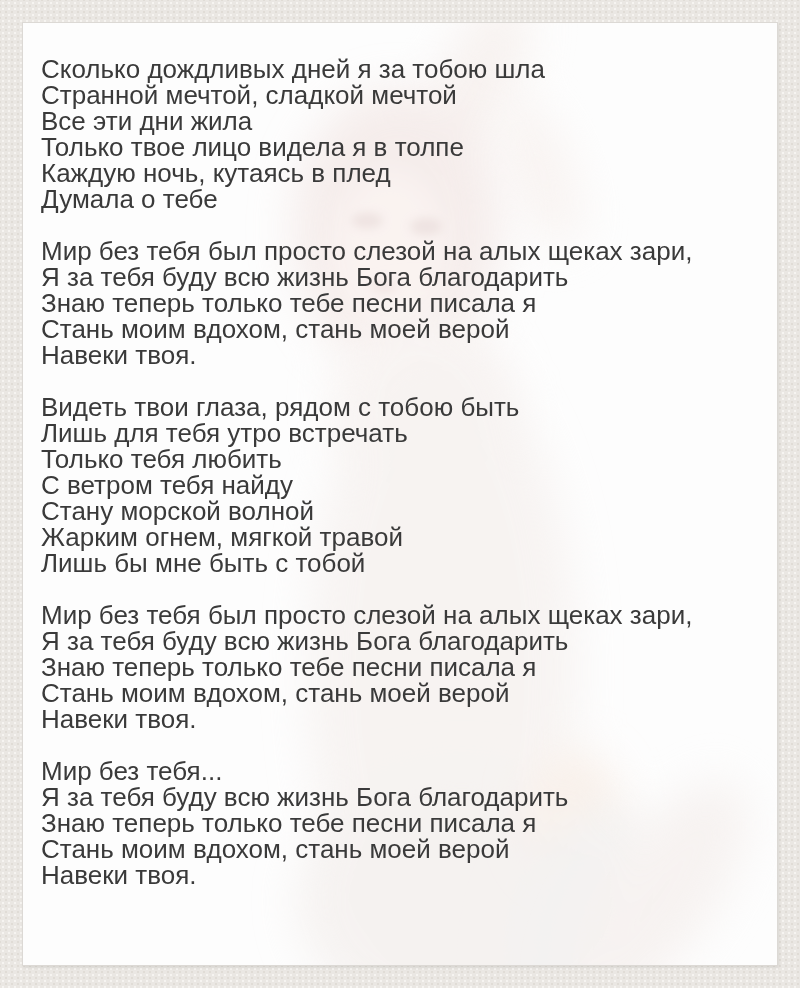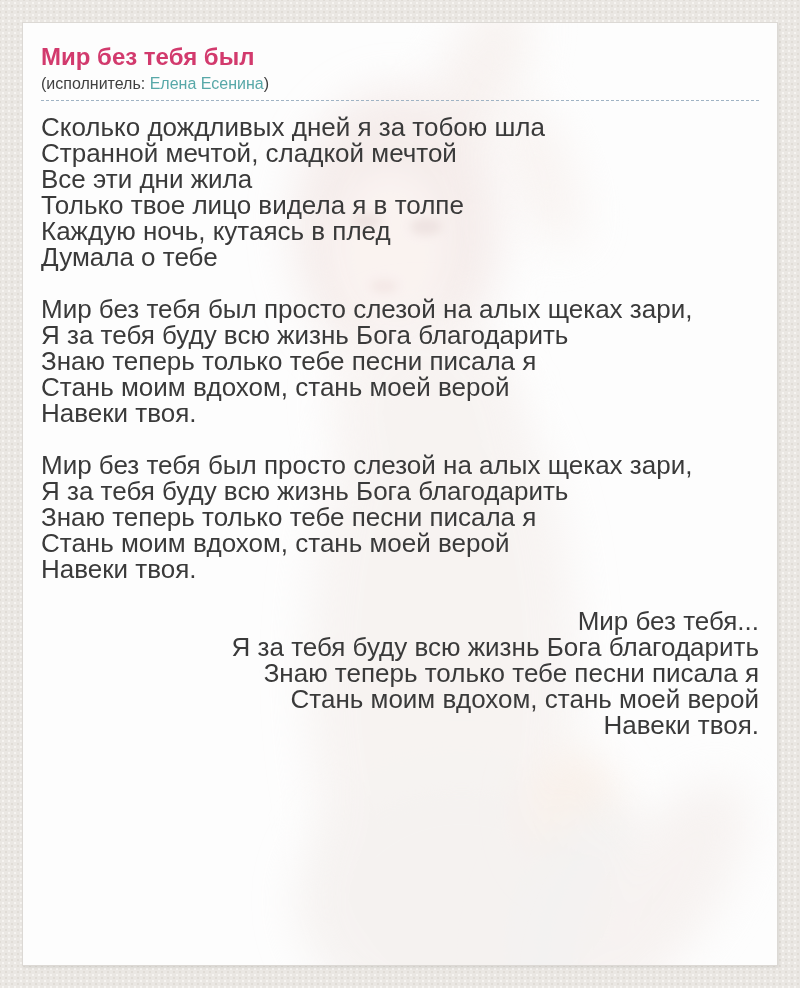--- a/index.html
+++ b/index.html
@@ -48,21 +48,21 @@
     border-bottom:1px dashed var(--c-divider);
   }
   .song-subtitle a{
     color:var(--c-link);text-decoration:none;cursor:pointer;
   }
   .lyrics{
     margin-top:13px;
     font-size:26px;line-height:26px;color:var(--c-text);
   }
   .lyrics p.stanza{margin:0 0 26px 0;}
-  .lyrics p.stanza:last-child{margin-bottom:0;text-align:right;}
+  .lyrics p.stanza:last-child{margin-bottom:0;}
 </style>
 </head>
 <body>
 
 <div class="card">
 
   <svg class="watermark" viewBox="0 0 756 944" preserveAspectRatio="none" aria-hidden="true">
     <defs>
       <filter id="blurL" x="-60%" y="-60%" width="220%" height="220%">
           <feGaussianBlur stdDeviation="22"></feGaussianBlur>
@@ -91,27 +91,22 @@
 
     <ellipse cx="420" cy="650" rx="135" ry="320" fill="#f3ece9" filter="url(#blurL)"></ellipse>
     <ellipse cx="440" cy="880" rx="165" ry="130" fill="#f0eae7" filter="url(#blurL)"></ellipse>
 
     <ellipse cx="553" cy="790" rx="45" ry="60" fill="#f6e6da" filter="url(#blurL)"></ellipse>
     <ellipse cx="560" cy="890" rx="65" ry="110" fill="#eceae8" filter="url(#blurL)" transform="rotate(20 560 890)"></ellipse>
     <ellipse cx="640" cy="870" rx="55" ry="130" fill="#f2eae7" filter="url(#blurL)" transform="rotate(35 640 870)"></ellipse>
   </svg>
 
   <div class="content">
-    <div class="header">
-      <h1 class="song-title">Мир без тебя был</h1>
-      <div class="song-subtitle">
-        <span>(исполнитель: </span><a href="#">Елена Есенина</a><span>)</span>
-      </div>
-    </div>
 
     <div class="lyrics" id="lyrics">
         <p class="stanza">Сколько дождливых дней я за тобою шла<br>Странной мечтой, сладкой мечтой<br>Все эти дни жила<br>Только твое лицо видела я в толпе<br>Каждую ночь, кутаясь в плед<br>Думала о тебе</p>
         <p class="stanza">Мир без тебя был просто слезой на алых щеках зари,<br>Я за тебя буду всю жизнь Бога благодарить<br>Знаю теперь только тебе песни писала я<br>Стань моим вдохом, стань моей верой<br>Навеки твоя.</p>
+        <p class="stanza">Видеть твои глаза, рядом с тобою быть<br>Лишь для тебя утро встречать<br>Только тебя любить<br>С ветром тебя найду<br>Стану морской волной<br>Жарким огнем, мягкой травой<br>Лишь бы мне быть с тобой</p>
         <p class="stanza">Мир без тебя был просто слезой на алых щеках зари,<br>Я за тебя буду всю жизнь Бога благодарить<br>Знаю теперь только тебе песни писала я<br>Стань моим вдохом, стань моей верой<br>Навеки твоя.</p>
         <p class="stanza">Мир без тебя...<br>Я за тебя буду всю жизнь Бога благодарить<br>Знаю теперь только тебе песни писала я<br>Стань моим вдохом, стань моей верой<br>Навеки твоя.</p>
       </div>
   </div>
 </div>
 
 </body></html>

